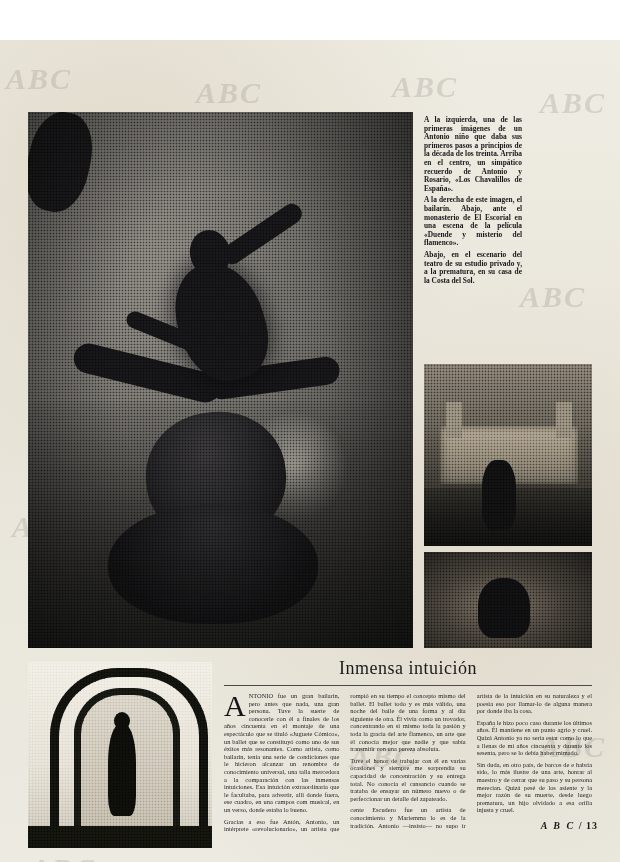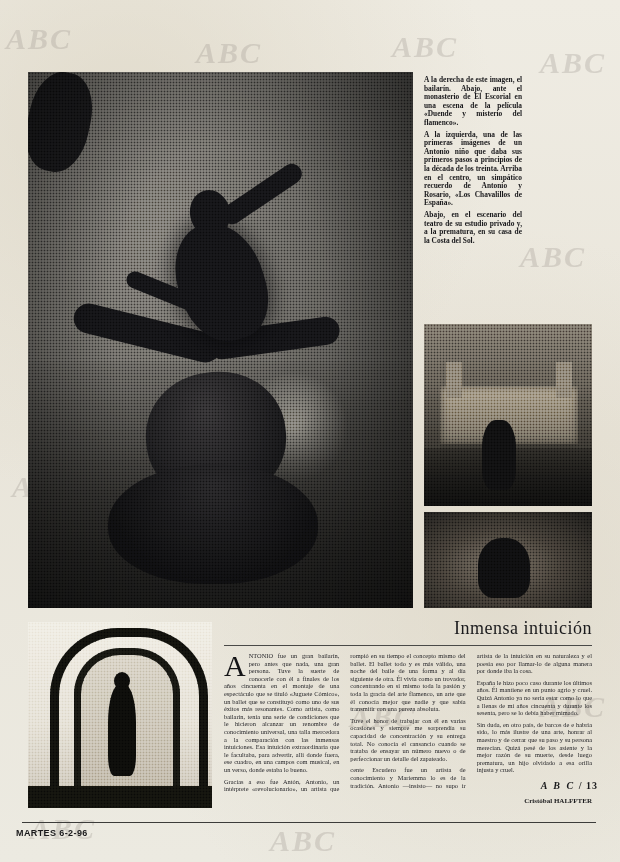--- a/index.html
+++ b/index.html
@@ -17,20 +17,21 @@
 
   
   .page {
     position: absolute;
     inset: 0;
     background: #ece9df;
     background-image:
       radial-gradient(circle at 20% 15%, rgba(214,206,186,0.55) 0%, rgba(214,206,186,0) 42%),
       radial-gradient(circle at 80% 70%, rgba(216,208,190,0.5) 0%, rgba(216,208,190,0) 48%),
       linear-gradient(180deg, #efece3 0%, #e9e5da 50%, #eceae1 100%);
+    margin-top: 40px;
   }
 
   
   .wm {
     position: absolute;
     color: rgba(150,145,135,0.28);
     font-family: "Liberation Serif", serif;
     font-weight: bold;
     font-style: italic;
     font-size: 30px;
@@ -256,21 +257,21 @@
   .article {
     position: absolute;
     left: 224px;
     top: 618px;
     width: 368px;
   }
   .art-title {
     font-family: "Liberation Serif", serif;
     font-size: 18px;
     color: #1a1a1c;
-    text-align: right;
+    text-align: center;
     letter-spacing: 0.5px;
     margin: 0 0 6px 0;
     font-weight: normal;
   }
   .art-rule {
     height: 1px;
     background: #4a4a48;
     margin: 0 0 6px 0;
   }
   .art-cols {
@@ -358,22 +359,22 @@
     <div class="dancer d-arm-up"></div>
     <div class="dancer d-arm-down"></div>
     <div class="dancer d-head"></div>
     <div class="d-partner"></div>
     <div class="d-partner-head"></div>
     <div class="ph-vign"></div>
     <div class="halftone"></div>
   </div>
 
   <div class="caption-col">
+    <p>A la izquierda, una de las primeras imágenes de un Antonio niño que daba sus primeros pasos a principios de la década de los treinta. Arriba en el centro, un simpático recuerdo de Antonio y Rosario, «Los Chavalillos de España».</p>
     <p>A la derecha de este imagen, el bailarín. Abajo, ante el monasterio de El Escorial en una escena de la película «Duende y misterio del flamenco».</p>
-    <p>A la izquierda, una de las primeras imágenes de un Antonio niño que daba sus primeros pasos a principios de la década de los treinta. Arriba en el centro, un simpático recuerdo de Antonio y Rosario, «Los Chavalillos de España».</p>
     <p>Abajo, en el escenario del teatro de su estudio privado y, a la prematura, en su casa de la Costa del Sol.</p>
   </div>
 
   <div class="photo-r1">
     <div class="r1-bg"></div>
     <div class="r1-monastery"></div>
     <div class="r1-tower" style="left:22px;"></div>
     <div class="r1-tower" style="left:132px;"></div>
     <div class="r1-fg"></div>
     <div class="r1-figure"></div>
@@ -400,21 +401,20 @@
     <h1 class="art-title">Inmensa  intuición</h1>
     <div class="art-rule"></div>
     <div class="art-cols">
       <p><span class="dropcap">A</span><span>NTONIO fue un gran bailarín, pero antes que nada, una gran persona. Tuve la suerte de conocerle con él a finales de los años cincuenta en el montaje de una espectáculo que se tituló «Juguete Cómico», un ballet que se constituyó como uno de sus éxitos más resonantes. Como artista, como bailarín, tenía una serie de condiciones que le hicieron alcanzar un renombre de conocimiento universal, una talla mercedora a la comparación con las inmensas intuiciones. Esa intuición extraordinaria que le facultaba, para advertir, allí donde fuera, ese cuadro, en una campos com musical, en un verso, donde estaba lo bueno.</span></p>
       <p>Gracias a eso fue Antón, Antonio, un intérprete «revolucionario», un artista que rompió en su tiempo el concepto mismo del ballet. El ballet todo y es más válido, una noche del baile de una forma y al día siguiente de otra. Él vivía como un trovador, concentrando en sí mismo toda la pasión y toda la gracia del arte flamenco, un arte que él conocía mejor que nadie y que sabía transmitir con una pureza absoluta.</p>
       <p>Tuve el honor de trabajar con él en varias ocasiones y siempre me sorprendía su capacidad de concentración y su entrega total. No conocía el cansancio cuando se trataba de ensayar un número nuevo o de perfeccionar un detalle del zapateado.</p>
       <p>cente Escudero fue un artista de conocimiento y Mariemma lo es de la tradición. Antonio —insisto— no supo ir artista de la intuición en su naturaleza y el poesía eso por llamar-lo de alguna manera por donde iba la cosa.</p>
       <p>España le hizo poco caso durante los últimos años. Él mantiene en un punto agrio y cruel. Quizá Antonio ya no sería estar como lo que a llenas de mi años cincuenta y durante los sesenta, pero se lo debía haber mimado.</p>
       <p>Sin duda, en otro país, de barcos de e habría sido, lo más ilustre de una arte, honrar al maestro y de cerrar que su paso y su persona merecían. Quizá pesé de los asiente y la mejor razón de su muerte, desde luego prematura, un hijo olvidado a esa orilla injusta y cruel.</p>
     </div>
-    <div class="byline">Cristóbal HALFFTER</div>
   </div>
 
   <div class="footer-rule"></div>
   <div class="footer-left">MARTES 6-2-96</div>
   <div class="footer-right">
     <span class="abc">A B C</span>
     <span>/</span>
     <span>13</span>
   </div>
 

